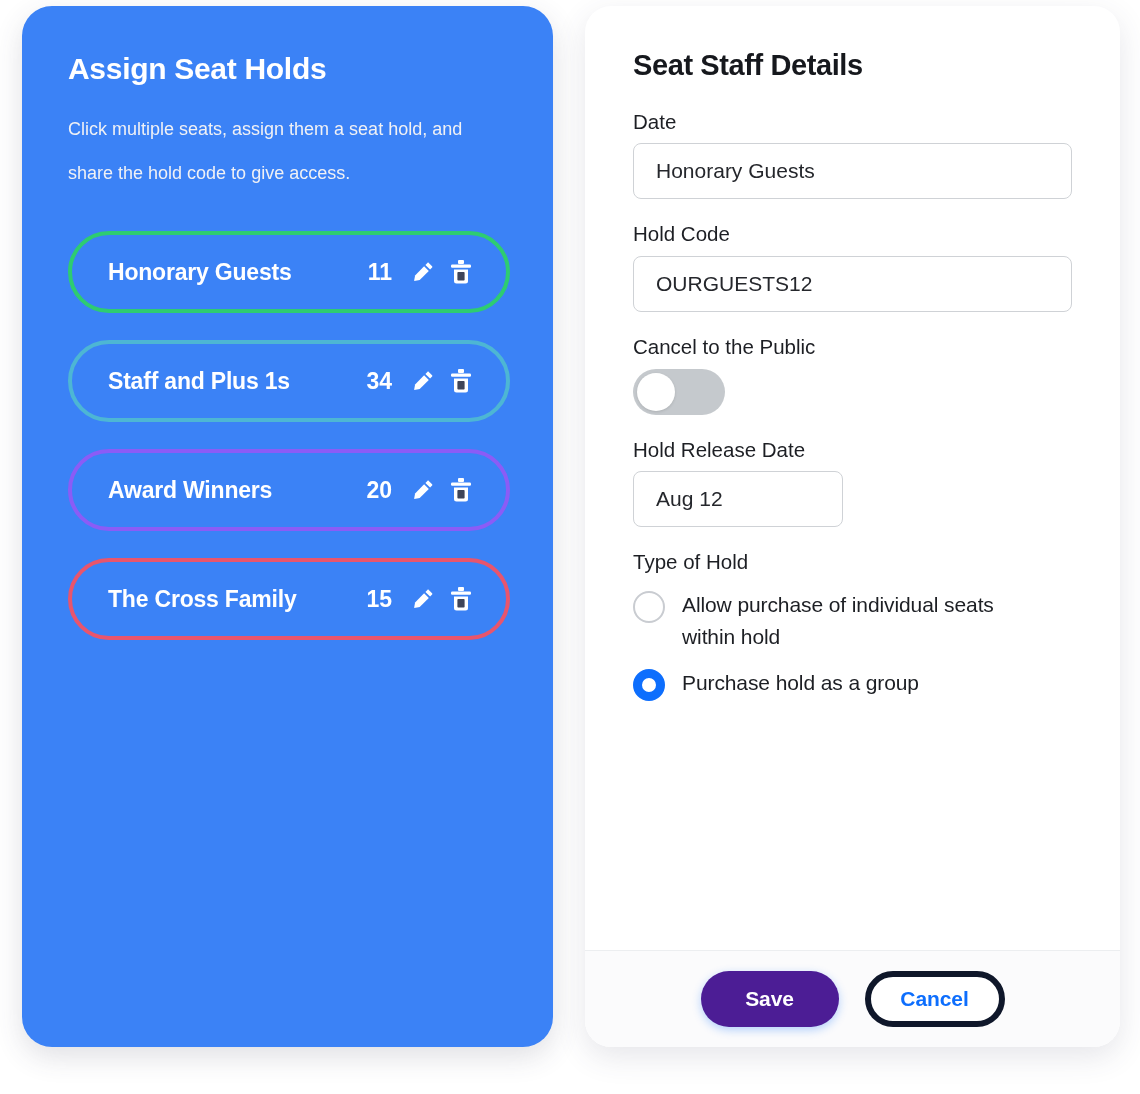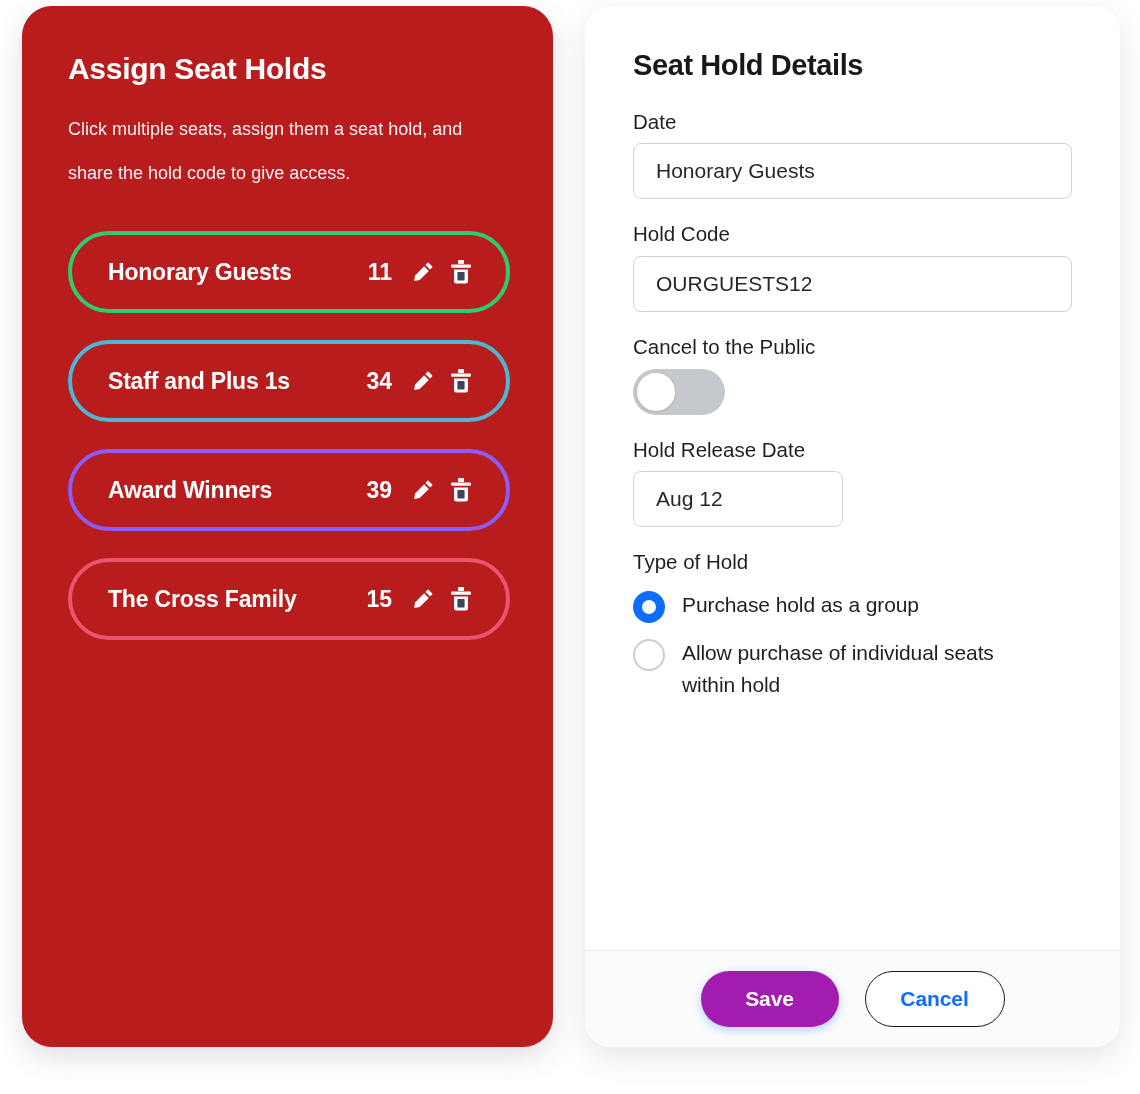--- a/index.html
+++ b/index.html
@@ -15,21 +15,21 @@
     position: relative;
   }
 
   
   .left-panel {
     position: absolute;
     left: 22px;
     top: 6px;
     width: 531px;
     height: 1041px;
-    background: #b91c1c;
+    background: #3b82f6;
     border-radius: 30px;
     box-shadow: 0 10px 28px rgba(60,65,90,0.16);
     box-sizing: border-box;
     padding: 46px 44px 0 46px;
   }
 
   .panel-title {
     color: #ffffff;
     font-size: 30px;
     font-weight: bold;
@@ -268,30 +268,30 @@
     font-family: "Liberation Sans", sans-serif;
     cursor: pointer;
     display: inline-flex;
     align-items: center;
     justify-content: center;
     box-sizing: border-box;
     letter-spacing: -0.1px;
   }
   .btn-save {
     width: 138px;
-    background: #a21caf;
+    background: #4c1d95;
     color: #ffffff;
     border: none;
     box-shadow: 0 3px 10px rgba(13,110,253,0.30);
   }
   .btn-cancel {
     width: 140px;
     background: #ffffff;
     color: #0d6efd;
-    border: 1px solid #0f172a;
+    border: 6px solid #0f172a;
   }
 </style>
 </head>
 <body>
 
 <div class="left-panel">
 
   <h1 class="panel-title">Assign Seat Holds</h1>
 
   <p class="panel-desc">Click multiple seats, assign them a seat hold, and share the hold code to give access.</p>
@@ -331,21 +331,21 @@
             <rect x="9" y="1" width="6" height="4" rx="1" fill="#ffffff"></rect>
             <rect x="2" y="5.5" width="20" height="3.2" rx="1.2" fill="#ffffff"></rect>
             <path d="M5 10.5h14v11.5a2.5 2.5 0 0 1-2.5 2.5h-9A2.5 2.5 0 0 1 5 22V10.5z" fill="#ffffff"></path>
             <rect x="8.4" y="13" width="7.2" height="8.5" rx="0.8" fill="#3f4559"></rect>
           </svg>
       </span>
     </div>
 
     <div class="hold-pill" style="border-color: rgb(139, 92, 246);">
       <span class="hold-name">Award Winners</span>
-      <span class="hold-count">39</span>
+      <span class="hold-count">20</span>
       <span class="icon-btn">
         <svg width="24" height="24" viewBox="0 0 24 24" fill="none">
             <path d="M17.8 2.9l3.3 3.3c.4.4.4 1 0 1.4l-2 2-4.7-4.7 2-2c.4-.4 1-.4 1.4 0z" fill="#ffffff"></path>
             <path d="M13.1 6.2l4.7 4.7-9.1 9.1-5.6 1 1-5.6 9-9.2z" fill="#ffffff"></path>
           </svg>
       </span>
       <span class="icon-btn">
         <svg width="24" height="26" viewBox="0 0 24 26" fill="none">
             <rect x="9" y="1" width="6" height="4" rx="1" fill="#ffffff"></rect>
             <rect x="2" y="5.5" width="20" height="3.2" rx="1.2" fill="#ffffff"></rect>
@@ -376,21 +376,21 @@
 
   </div>
 
 
 </div>
 
 <div class="right-panel">
 
   <div class="right-body">
 
-    <h2 class="details-title">Seat Hold Details</h2>
+    <h2 class="details-title">Seat Staff Details</h2>
 
     <div class="field-group">
       <div class="field-label">Date</div>
       <div class="text-input">Honorary Guests</div>
     </div>
 
     <div class="field-group">
       <div class="field-label">Hold Code</div>
       <div class="text-input">OURGUESTS12</div>
     </div>
@@ -407,27 +407,27 @@
       <div class="date-row">
         <div class="text-input">Aug 12</div>
       </div>
     </div>
 
     <div class="field-group">
       <div class="field-label">Type of Hold</div>
       <div class="radio-group">
 
         <div class="radio-row">
+          <span class="radio-outer"></span>
+          <span class="radio-label">Allow purchase of individual seats within hold</span>
+        </div>
+
+        <div class="radio-row">
           <span class="radio-outer checked"></span>
           <span class="radio-label">Purchase hold as a group</span>
-        </div>
-
-        <div class="radio-row">
-          <span class="radio-outer"></span>
-          <span class="radio-label">Allow purchase of individual seats within hold</span>
         </div>
 
       </div>
     </div>
 
   </div>
 
   <div class="right-footer">
     <button class="btn btn-save">Save</button>
     <button class="btn btn-cancel">Cancel</button>

